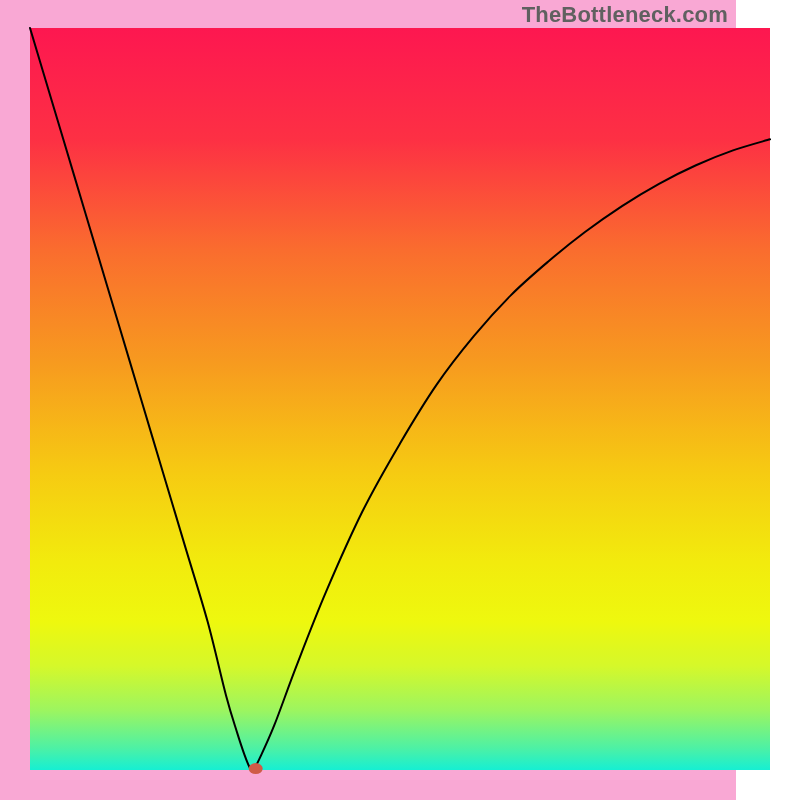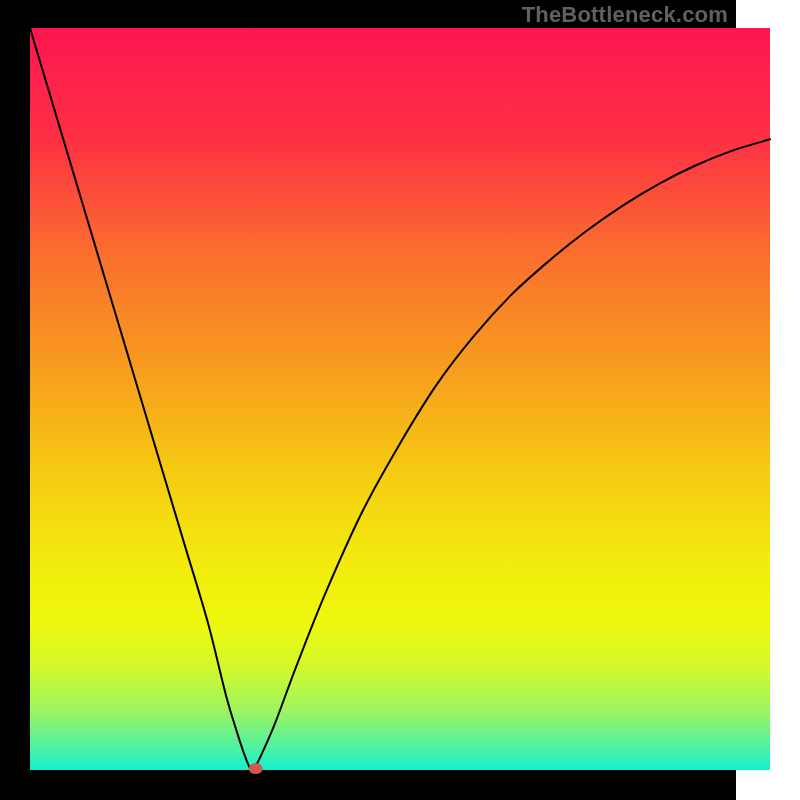--- a/index.html
+++ b/index.html
@@ -7,21 +7,21 @@
     padding: 0;
     width: 800px;
     height: 800px;
     overflow: hidden;
     font-family: Arial, Helvetica, sans-serif;
   }
   .stage {
     position: relative;
     width: 736px;
     height: 800px;
-    background: #000000;
+    background: #f9a8d4;
   }
   .watermark {
     position: absolute;
     top: 2px;
     right: 8px;
     color: #606060;
     font-size: 22px;
     font-weight: 600;
     letter-spacing: 0.2px;
     z-index: 5;

